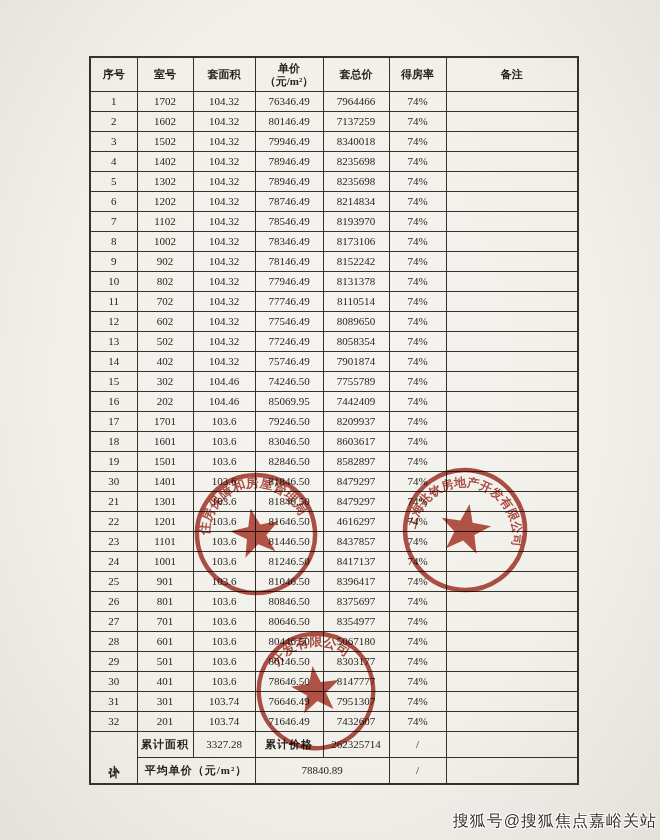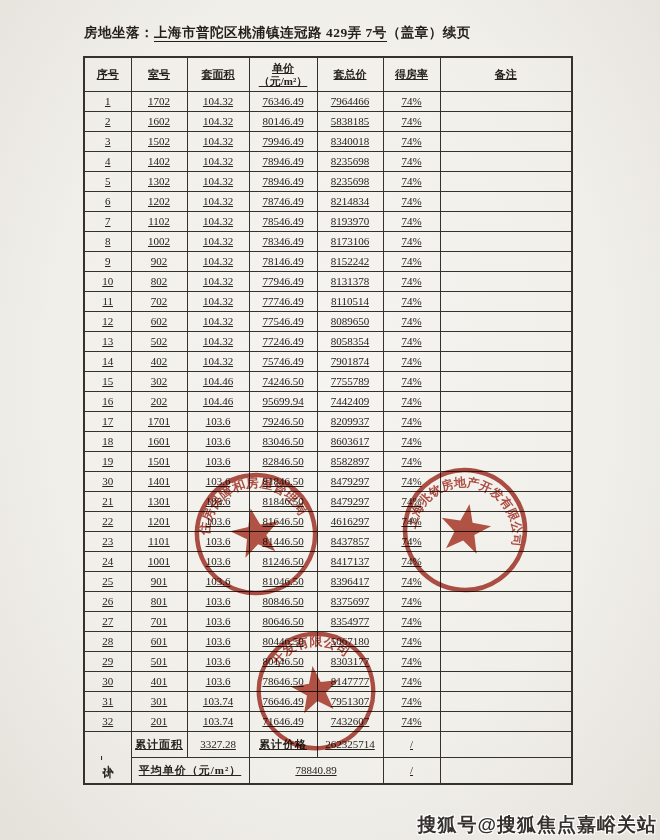--- a/index.html
+++ b/index.html
@@ -13,24 +13,23 @@
     background:
       radial-gradient(ellipse at 50% 45%, #f6f4f0 0%, #f1efea 60%, #e4e1db 100%);
   }
   .doc-header{
     position:absolute;left:84px;top:24px;width:540px;
     font-size:13.5px;font-weight:bold;color:#241f1a;letter-spacing:.5px;
     white-space:nowrap;
   }
   .doc-header .addr{border-bottom:1.5px solid #241f1a;padding-bottom:1px;}
   table.price-table{
-    position:absolute;left:83px;top:56px;width:488px;
+    position:absolute;left:89px;top:56px;width:488px;
     border-collapse:collapse;table-layout:fixed;
     color:#26221d;
-    text-decoration:underline;
   }
   table.price-table td,table.price-table th{
     border:1.4px solid #35312b;
     text-align:center;vertical-align:middle;
     padding:0 1px;overflow:hidden;
     font-size:11px;line-height:1.15;
   }
   table.price-table{border:2px solid #35312b;}
   thead th{height:33px;font-size:12px;font-weight:bold;}
   tbody.rows td{height:19px;}
@@ -42,34 +41,31 @@
   }
   .stamp{
     position:absolute;pointer-events:none;
     mix-blend-mode:multiply;opacity:.88;
   }
   .stamp text{
     font-family:"Liberation Serif","DejaVu Serif",serif;
     font-weight:bold;
   }
   .watermark{
-    position:absolute;right:3px;bottom:2px;
+    position:absolute;right:3px;bottom:8px;
     font-family:"Liberation Sans","DejaVu Sans",sans-serif;
-    font-size:19px;font-weight:700;letter-spacing:1px;color:#35322e;
+    font-size:16px;font-weight:400;letter-spacing:1px;color:#35322e;
     text-shadow:-1px -1px 0 #ffffff,1px -1px 0 #ffffff,-1px 1px 0 #ffffff,1px 1px 0 #ffffff;
   }
 </style>
 </head>
 <body>
 
 <div class="page">
 
-  <div class="doc-header">
-    <span>房地坐落：</span><span class="addr">上海市普陀区桃浦镇连冠路 429弄 7号</span><span>（盖章）续页</span>
-  </div>
 
   <table class="price-table">
     <colgroup>
       <col style="width:47px">
         <col style="width:56px">
         <col style="width:62px">
       <col style="width:68px">
         <col style="width:66px">
         <col style="width:57px">
         <col style="width:132px">
@@ -93,21 +89,21 @@
           <td>76346.49</td>
           <td>7964466</td>
           <td>74%</td>
           <td></td>
         </tr>
         <tr>
           <td>2</td>
           <td>1602</td>
           <td>104.32</td>
           <td>80146.49</td>
-          <td>5838185</td>
+          <td>7137259</td>
           <td>74%</td>
           <td></td>
         </tr>
         <tr>
           <td>3</td>
           <td>1502</td>
           <td>104.32</td>
           <td>79946.49</td>
           <td>8340018</td>
           <td>74%</td>
@@ -218,21 +214,21 @@
           <td>104.46</td>
           <td>74246.50</td>
           <td>7755789</td>
           <td>74%</td>
           <td></td>
         </tr>
         <tr>
           <td>16</td>
           <td>202</td>
           <td>104.46</td>
-          <td>95699.94</td>
+          <td>85069.95</td>
           <td>7442409</td>
           <td>74%</td>
           <td></td>
         </tr>
         <tr>
           <td>17</td>
           <td>1701</td>
           <td>103.6</td>
           <td>79246.50</td>
           <td>8209937</td>

